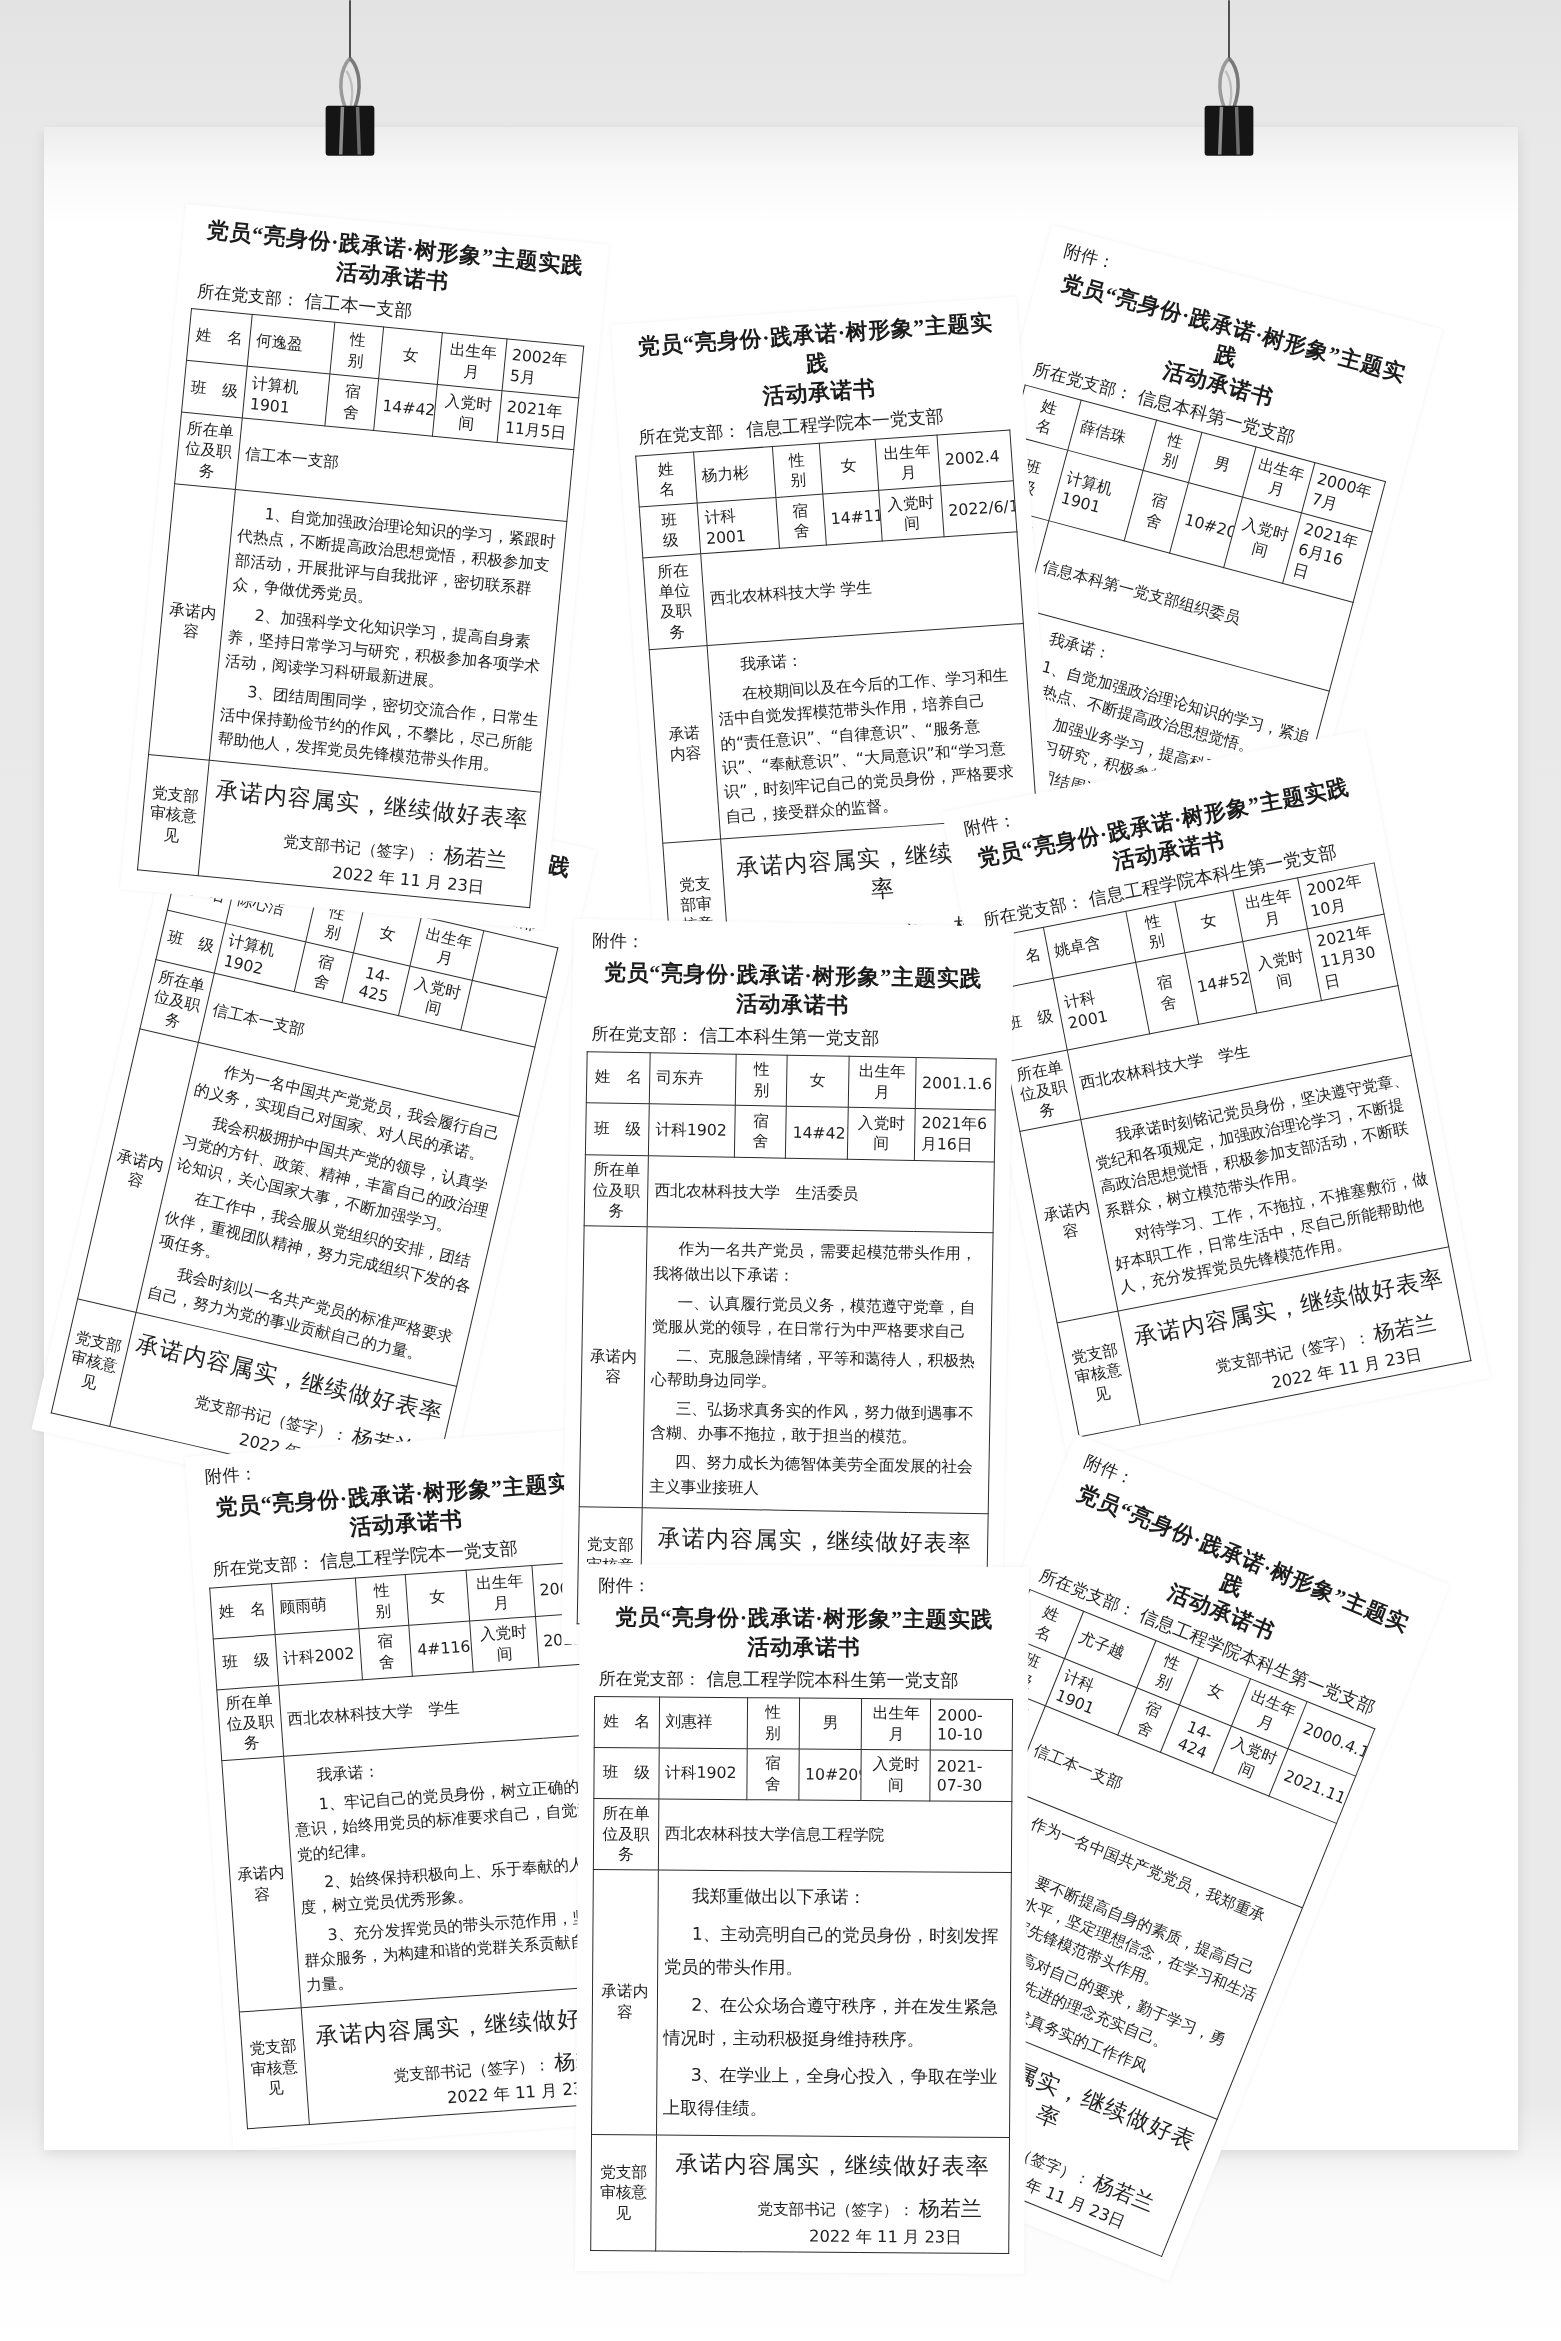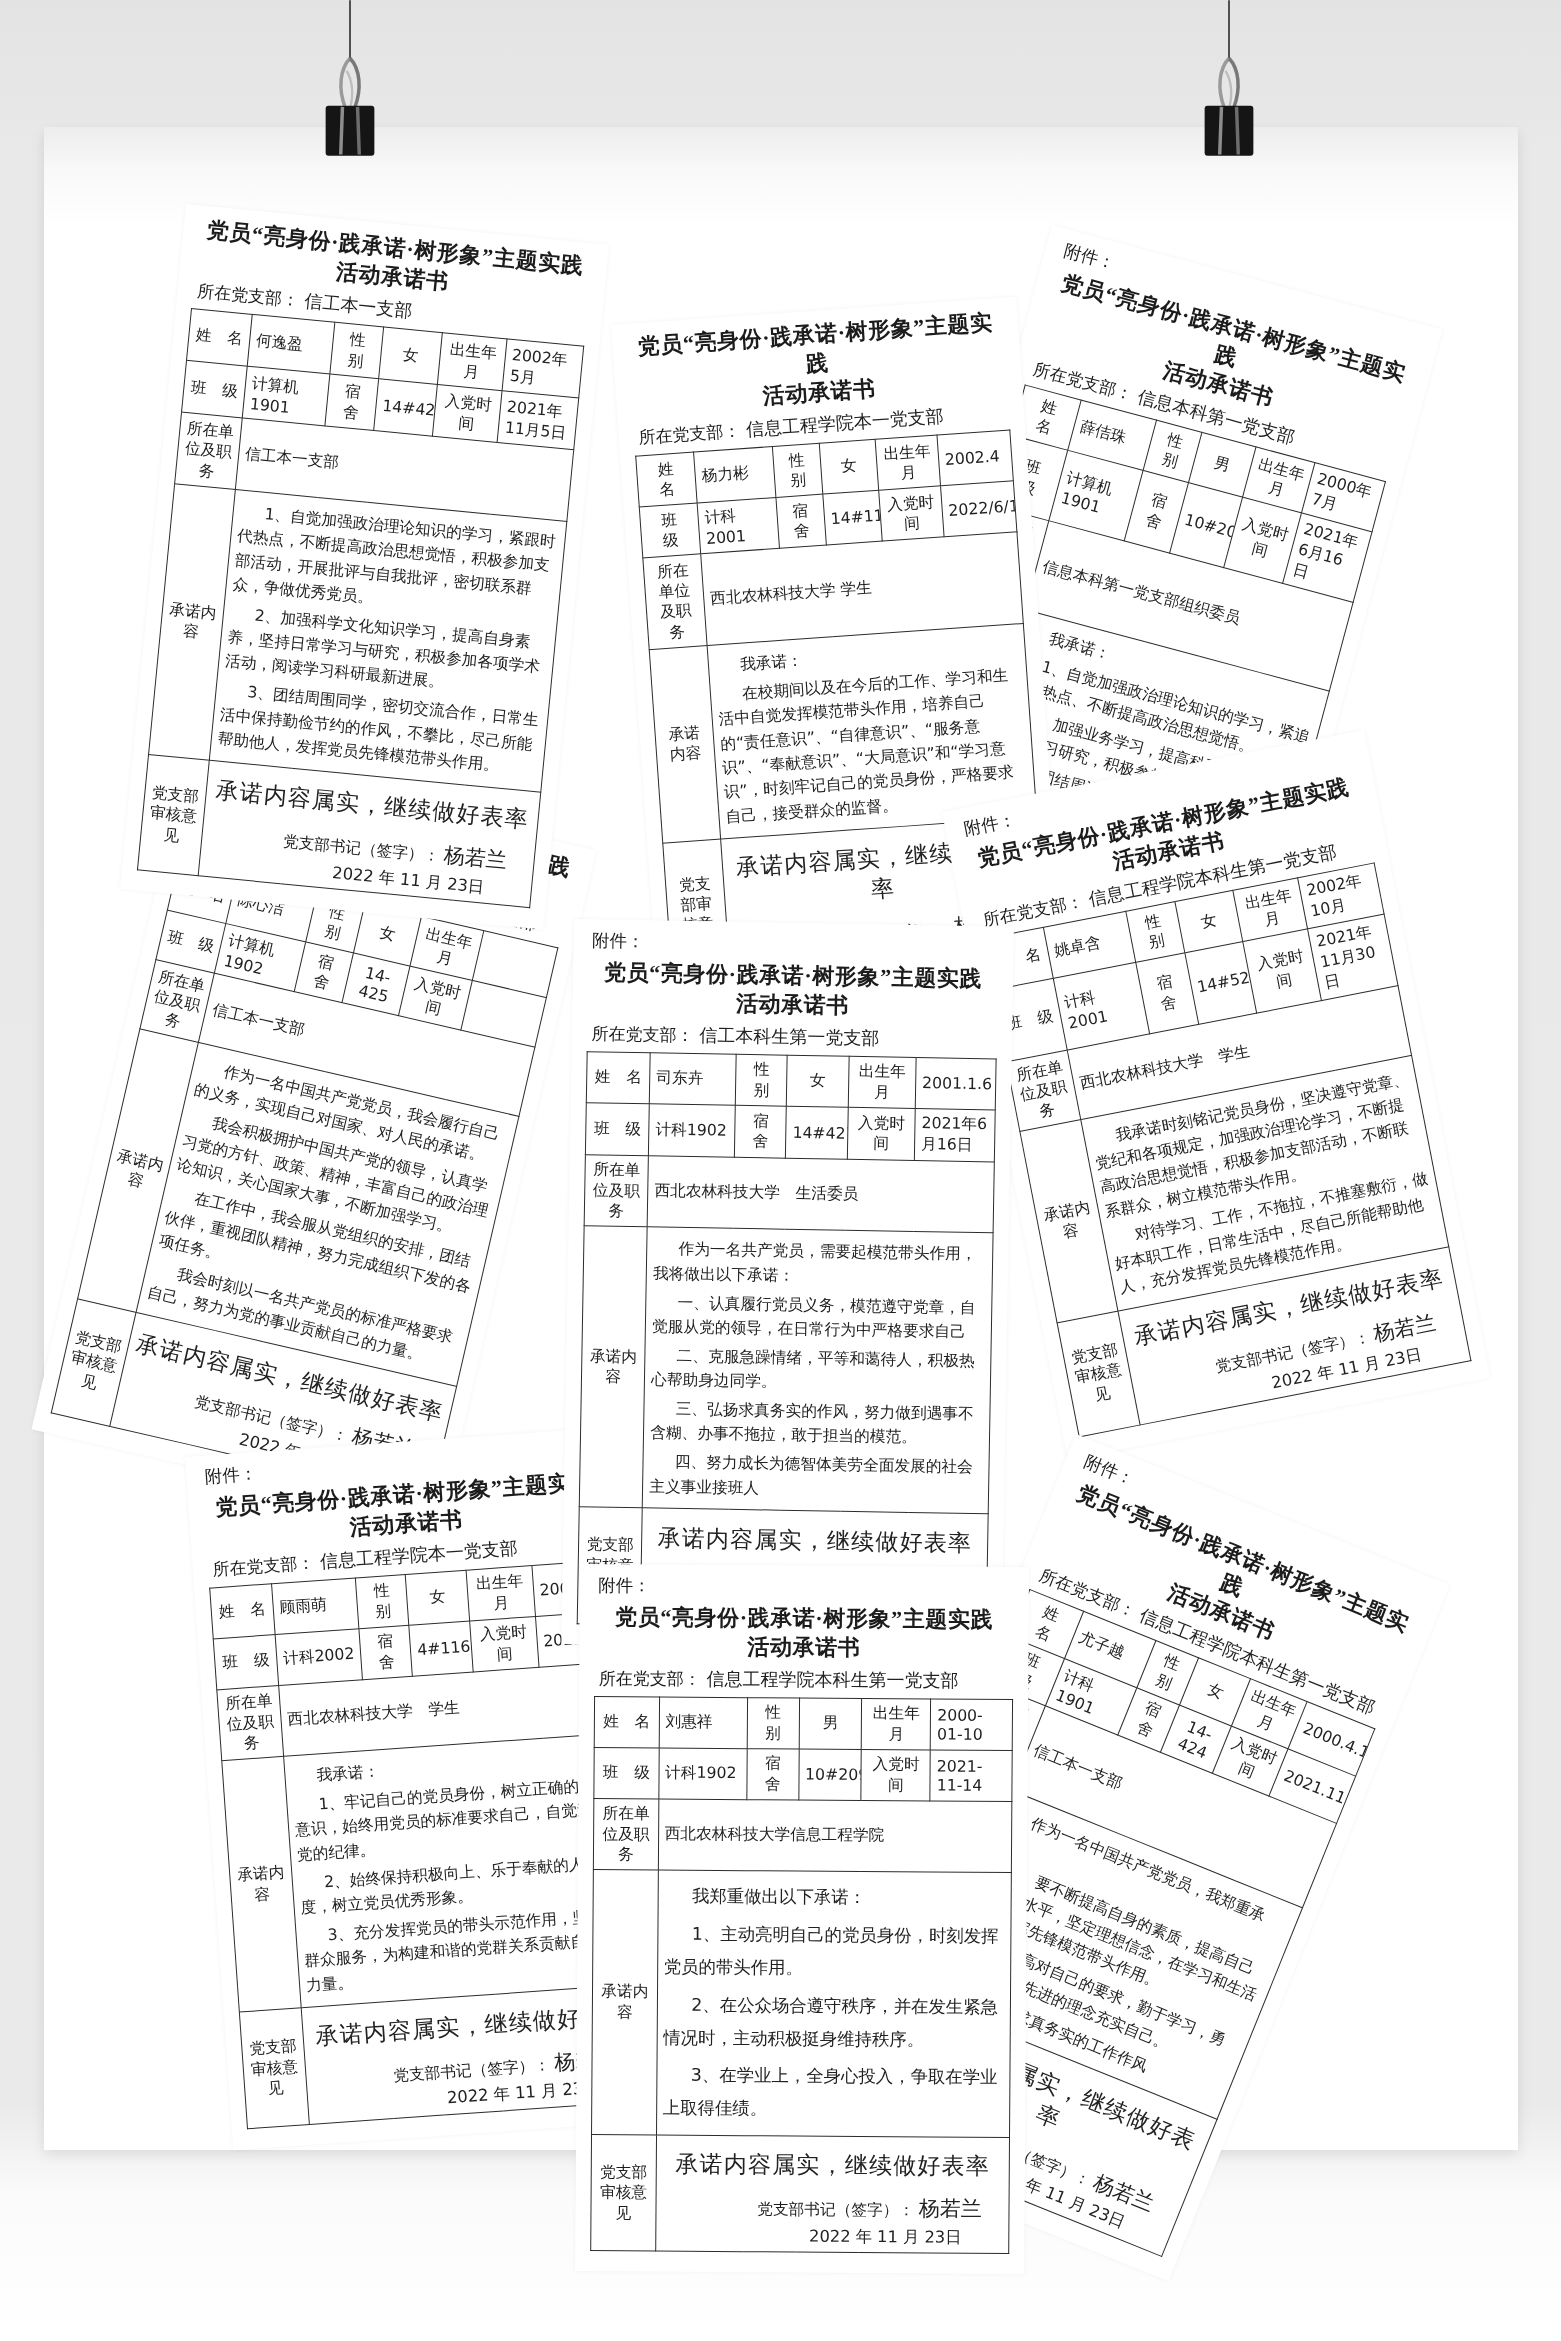--- a/index.html
+++ b/index.html
@@ -505,29 +505,29 @@
           <col class="c5">
           <col class="c6">
         </colgroup>
       <tbody>
         <tr class="rowA">
           <td class="lab">姓　名</td>
           <td class="hand">刘惠祥</td>
           <td class="lab">性　别</td>
           <td class="hand center">男</td>
           <td class="lab">出生年月</td>
-          <td class="hand">2000-01-10</td>
+          <td class="hand">2000-10-10</td>
         </tr>
         <tr class="rowA">
           <td class="lab">班　级</td>
           <td class="hand">计科1902</td>
           <td class="lab">宿　舍</td>
           <td class="hand center">10#209</td>
           <td class="lab">入党时间</td>
-          <td class="hand">2021-11-14</td>
+          <td class="hand">2021-07-30</td>
         </tr>
         <tr>
           <td class="lab">所在单位及职务</td>
           <td class="hand cell-unit" colspan="5">西北农林科技大学信息工程学院</td>
         </tr>
         <tr>
           <td class="lab">承诺内容</td>
           <td class="cell-content" colspan="5">
               <div class="cline hand">我郑重做出以下承诺：</div>
               <div class="cline hand">1、主动亮明自己的党员身份，时刻发挥党员的带头作用。</div>

